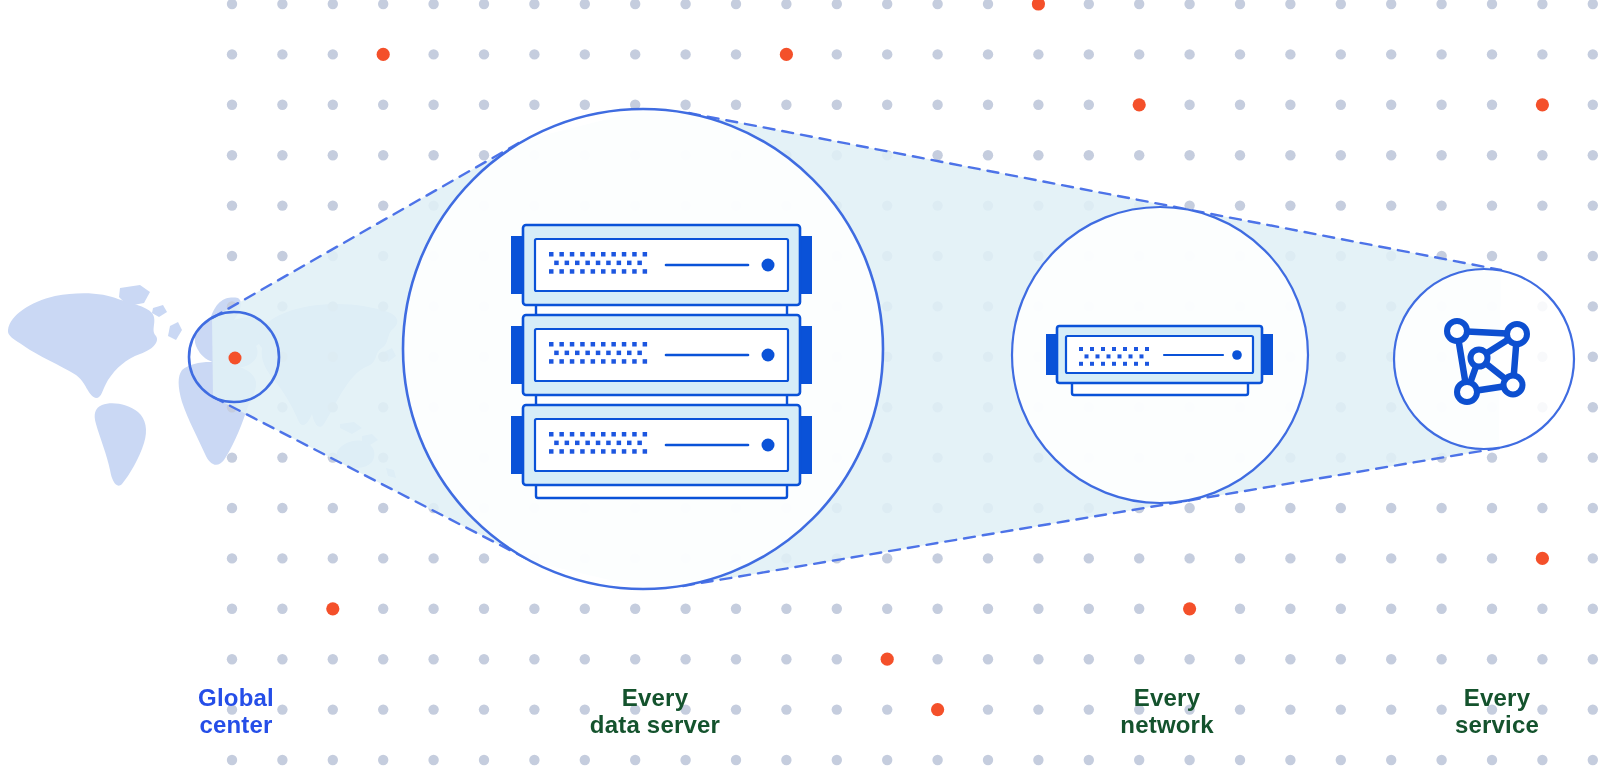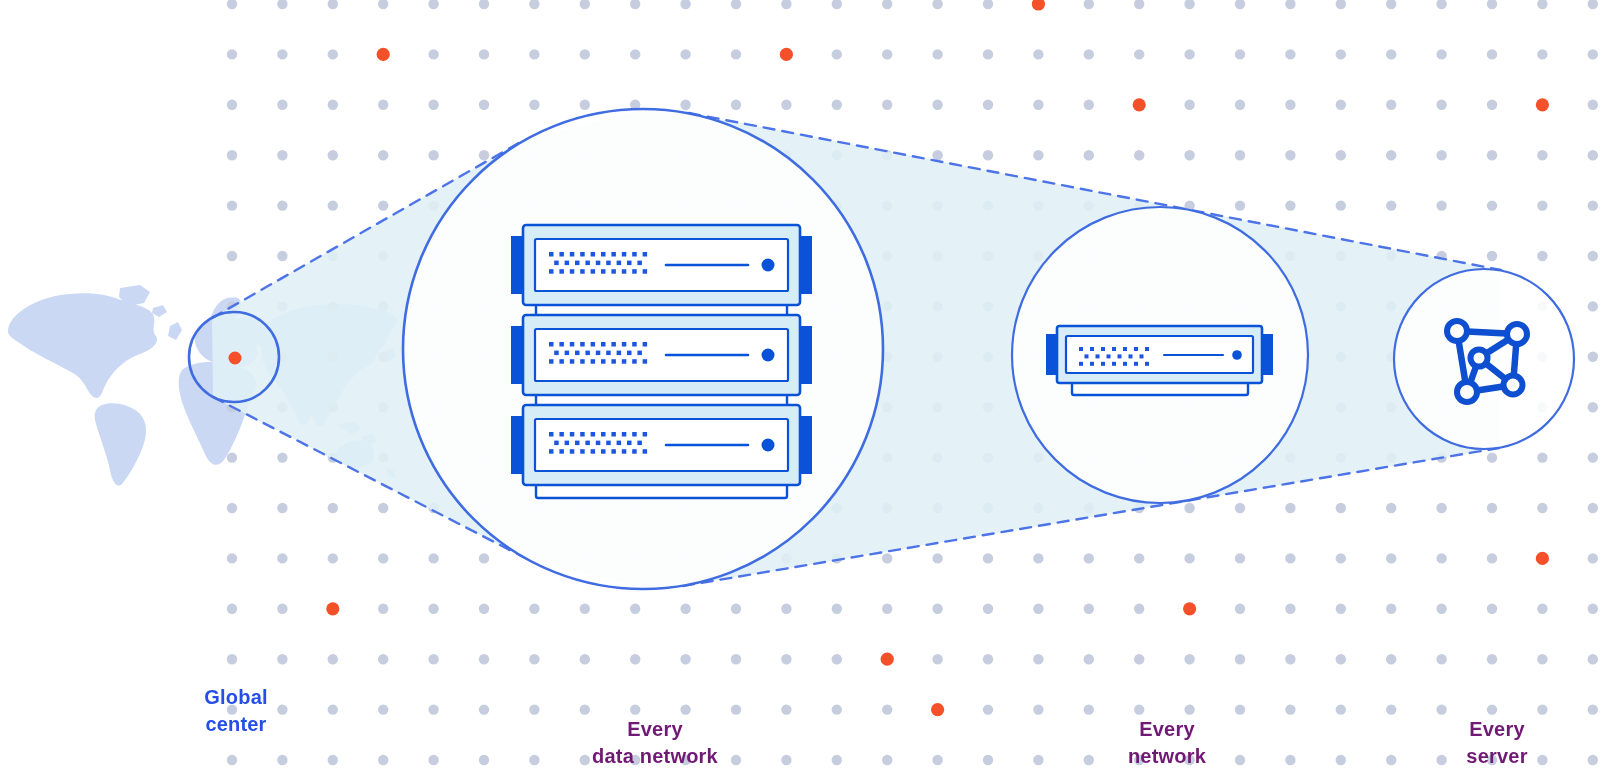--- a/index.html
+++ b/index.html
@@ -10,26 +10,26 @@
     background:#ffffff;
     font-family:"Liberation Sans", sans-serif;
   }
   .stage svg{position:absolute;left:0;top:0;}
   .caption{
     position:absolute;
     top:684px;
     transform:translateX(-50%);
     text-align:center;
     font-weight:bold;
-    font-size:20px;
+    font-size:24px;
     line-height:27px;
     letter-spacing:0.2px;
     white-space:nowrap;
   }
-  .caption.dark{color:#701a75;margin-top:32px;}
+  .caption.dark{color:#14532d;}
   .caption.blue{color:#254ee8;}
 </style>
 </head>
 <body>
 
 <div class="stage">
   <svg id="scene" width="1620" height="782" viewBox="0 0 1620 782">
       <g>
         <path d="M8,330 C10,315 30,302 55,296 C80,291 105,293 118,299 C130,303 146,306 152,313 C158,321 150,330 156,336 C160,342 152,350 140,354 C126,359 116,368 108,380 C102,390 102,398 96,398 C88,396 86,382 76,375 C60,365 38,356 24,346 C14,339 7,336 8,330 Z" fill="#cad8f4"></path>
         <path d="M120,288 L140,285 L150,292 L144,303 L128,306 L119,297 Z" fill="#cad8f4"></path>
@@ -666,23 +666,23 @@
       </g>
       <circle cx="235" cy="358" r="6.5" fill="#f4502a"></circle>
     </svg>
 
   <div class="caption blue" id="caption-0" style="left: 236px;">
     <div>Global</div>
     <div>center</div>
   </div>
   <div class="caption dark" id="caption-1" style="left: 655px;">
     <div>Every</div>
-    <div>data network</div>
+    <div>data server</div>
   </div>
   <div class="caption dark" id="caption-2" style="left: 1167px;">
     <div>Every</div>
     <div>network</div>
   </div>
   <div class="caption dark" id="caption-3" style="left: 1497px;">
     <div>Every</div>
-    <div>server</div>
+    <div>service</div>
   </div>
 </div>
 
 </body></html>

